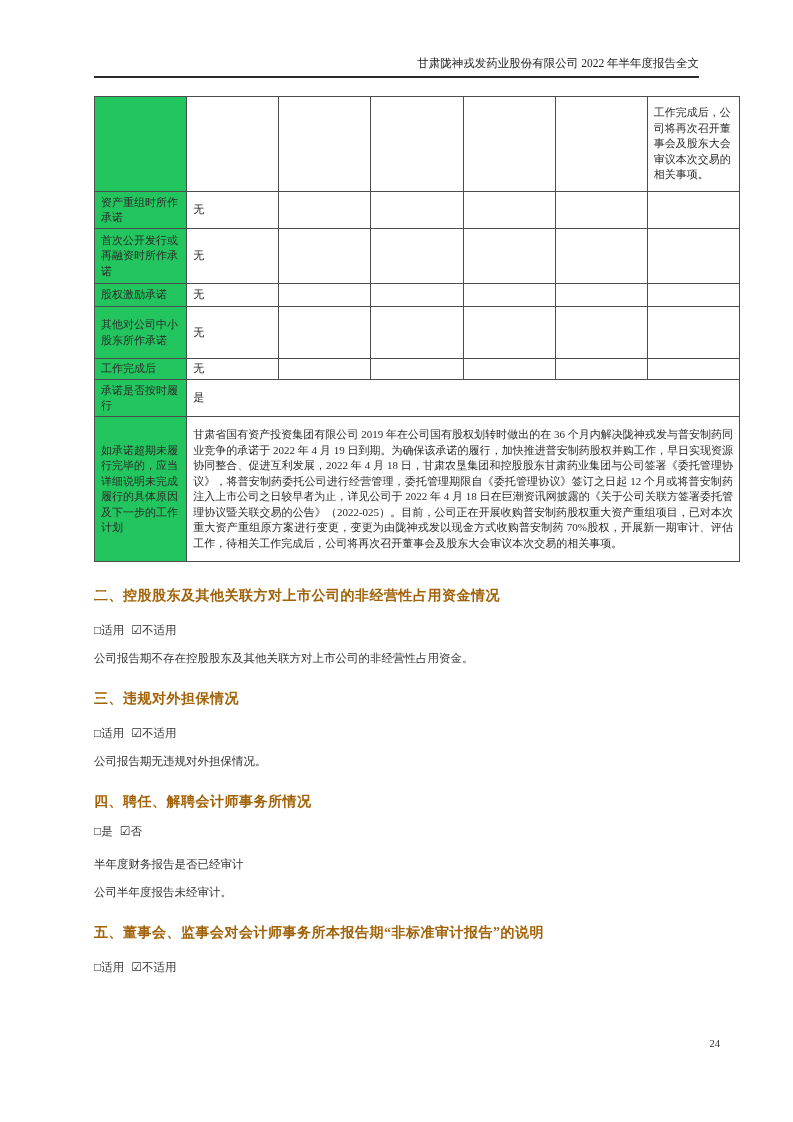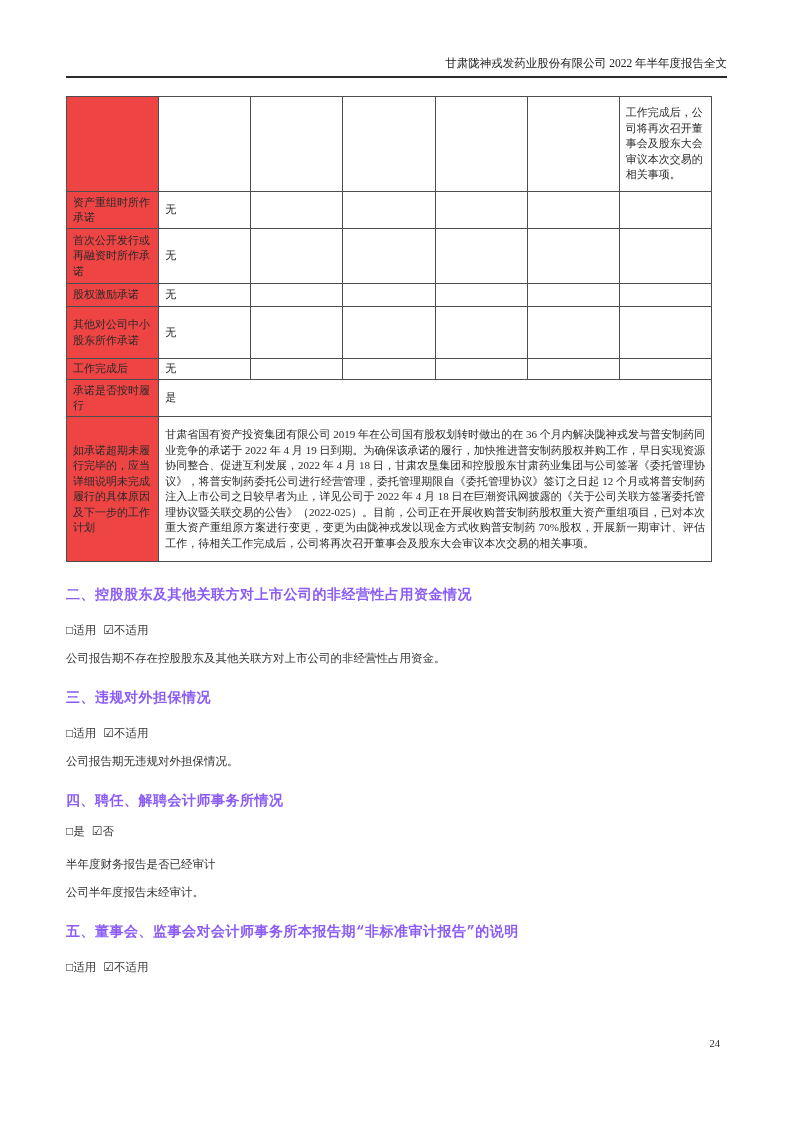--- a/index.html
+++ b/index.html
@@ -7,21 +7,21 @@
   .page {
     position: relative;
     width: 793px;
     height: 1122px;
     background: #ffffff;
     margin: 0 auto;
     font-family: "Liberation Serif", "DejaVu Serif", serif;
     color: #2a2a2a;
     overflow: hidden;
   }
-  .content { padding: 0 66px; }
+  .content { padding: 0 94px; }
 
   
   .doc-header {
     margin-top: 56px;
     text-align: right;
     font-size: 11.5px;
     line-height: 15px;
     color: #1c1c1c;
   }
   .header-rule {
@@ -40,21 +40,21 @@
   table.commitments col { width: 92px; }
   table.commitments td {
     border: 1px solid #4d4d4d;
     font-size: 11px;
     line-height: 15.5px;
     vertical-align: middle;
     padding: 2px 6px;
     color: #2a2a2a;
   }
   td.lbl {
-    background: #ef4444;
+    background: #22c55e;
     padding: 2px 7px;
   }
   td.val { padding-left: 8px; }
   td.small-par {
     vertical-align: top;
     padding: 2px 4px 2px 6px;
     line-height: 15.5px;
   }
   td.par {
     padding: 3px 8px;
@@ -65,25 +65,25 @@
   tr.r2 { height: 37px; }
   tr.r3 { height: 55px; }
   tr.r4 { height: 23px; }
   tr.r5 { height: 52px; }
   tr.r6 { height: 21px; }
   tr.r7 { height: 37px; }
   tr.r8 { height: 145px; }
 
   
   .sec-heading {
-    font-family: Liberation Mono, monospace;
+    font-family: Liberation Serif, serif;
     font-weight: bold;
     font-size: 14px;
     line-height: 17px;
-    color: #8b5cf6;
+    color: #a16207;
     margin-top: 25px;
     letter-spacing: 0.5px;
   }
   .line {
     font-size: 11.5px;
     line-height: 14px;
     color: #333333;
     margin-top: 14px;
   }
   .line.first { margin-top: 19px; }

